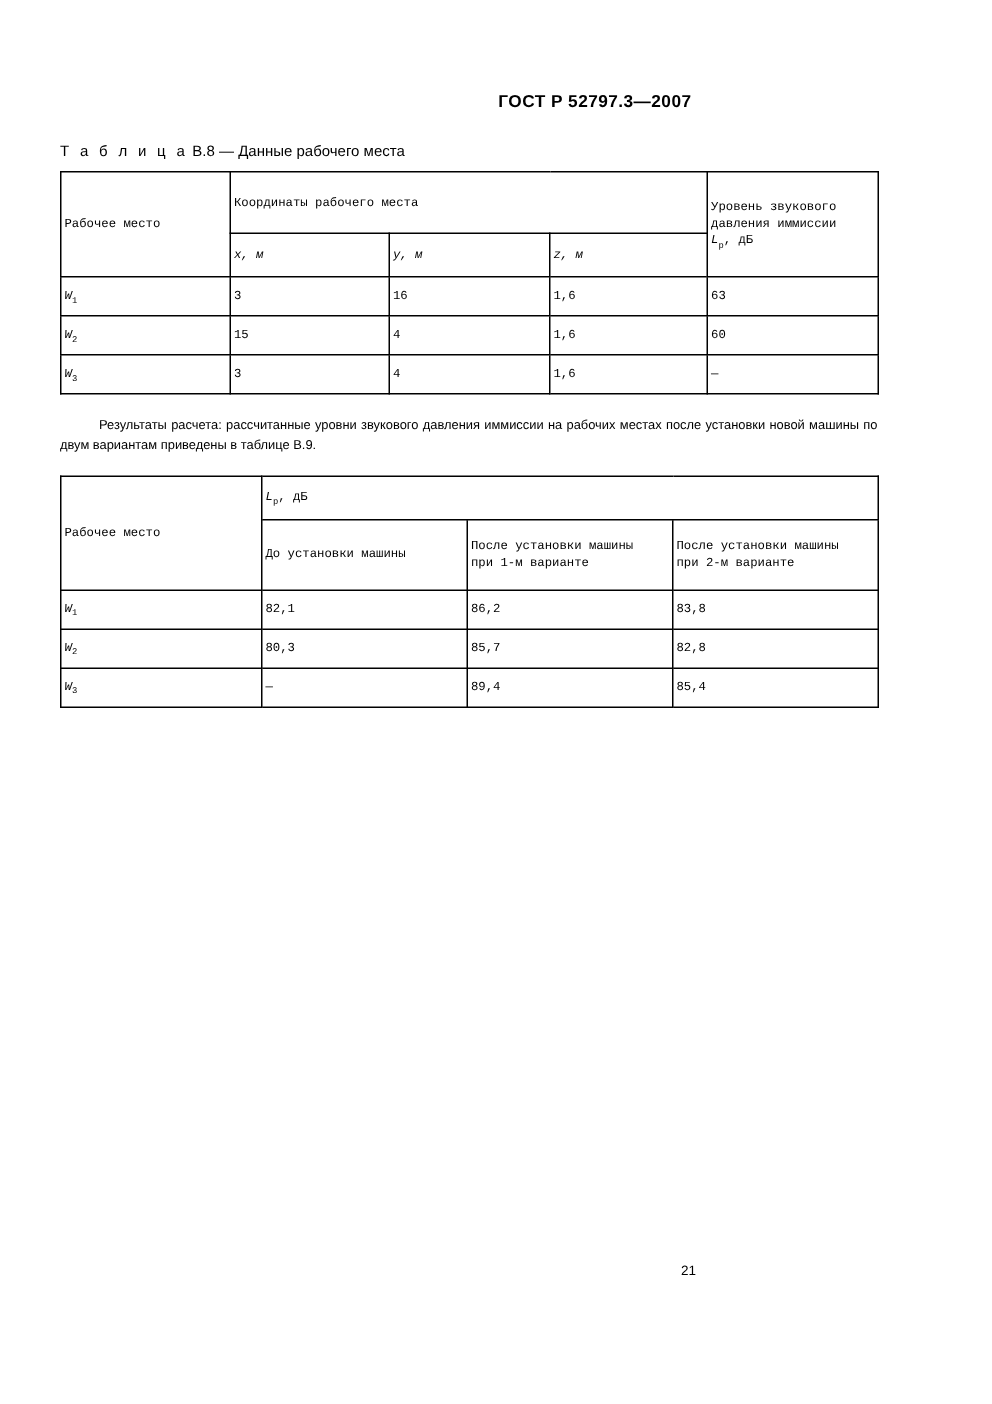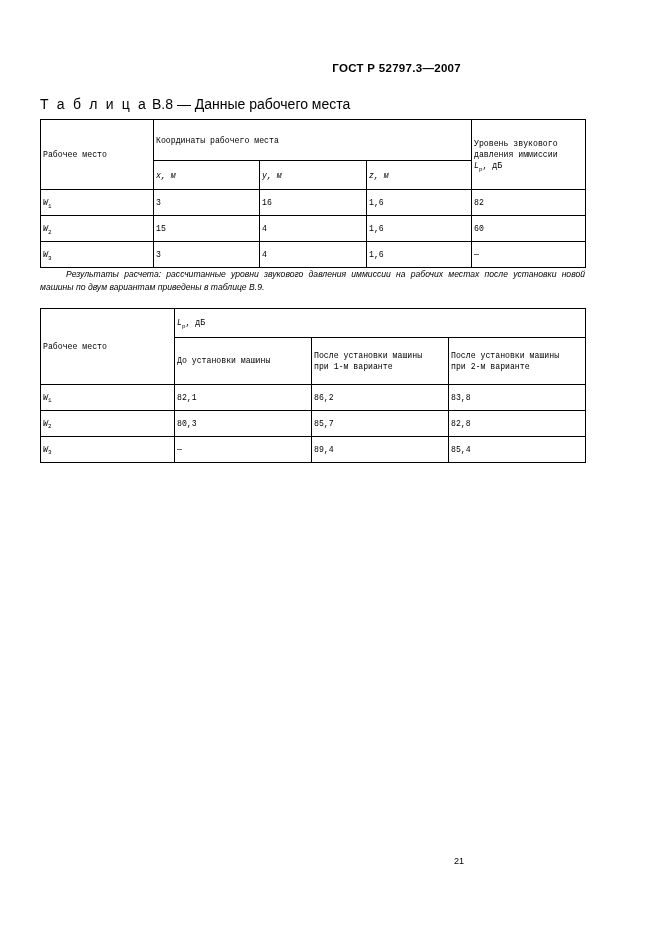--- a/index.html
+++ b/index.html
@@ -30,21 +30,21 @@
     font-weight: bold;
     letter-spacing: 0.3px;
   }
   .content {
     position: absolute;
     left: 40px;
     top: 96px;
     width: 545px;
   }
   .table-caption {
-    font-size: 14px;
+    font-size: 10px;
     margin-bottom: 7px;
     white-space: nowrap;
   }
   .table-caption .spaced {
     letter-spacing: 2.2px;
   }
   table.doc {
     border-collapse: collapse;
     width: 545px;
     table-layout: fixed;
@@ -59,35 +59,34 @@
     font-family: Liberation Mono, monospace;
   }
   .h-row td { height: 34px; }
   .h-row2 td { height: 22px; }
   .d-row td { height: 19px; }
   .tall td { height: 40px; }
   .para {
     font-size: 8.6px;
     line-height: 1.5;
     text-align: justify;
-    margin: 0 0 14px 0;
-    font-style: italic;
+    margin: 14px 0 14px 0;
   }
   .para.indent { text-indent: 26px; }
   sub {
     font-size: 0.72em;
     vertical-align: baseline;
     position: relative;
     top: 2.5px;
   }
   i { font-style: italic; }
   .pagenum {
     position: absolute;
     right: 75px;
-    bottom: 70px;
+    bottom: 84px;
     font-size: 9px;
   }
   .two-line { line-height: 1.35; }
 </style>
 </head>
 <body>
 
 <div class="page">
 
   <div class="header">ГОСТ Р 52797.3—2007</div>
@@ -123,21 +122,21 @@
           <td><i>x, м</i></td>
           <td><i>y, м</i></td>
           <td><i>z, м</i></td>
         </tr>
 
         <tr class="d-row">
           <td><i>W</i><sub>1</sub></td>
           <td>3</td>
           <td>16</td>
           <td>1,6</td>
-          <td>82</td>
+          <td>63</td>
         </tr>
         <tr class="d-row">
           <td><i>W</i><sub>2</sub></td>
           <td>15</td>
           <td>4</td>
           <td>1,6</td>
           <td>60</td>
         </tr>
         <tr class="d-row">
           <td><i>W</i><sub>3</sub></td>

